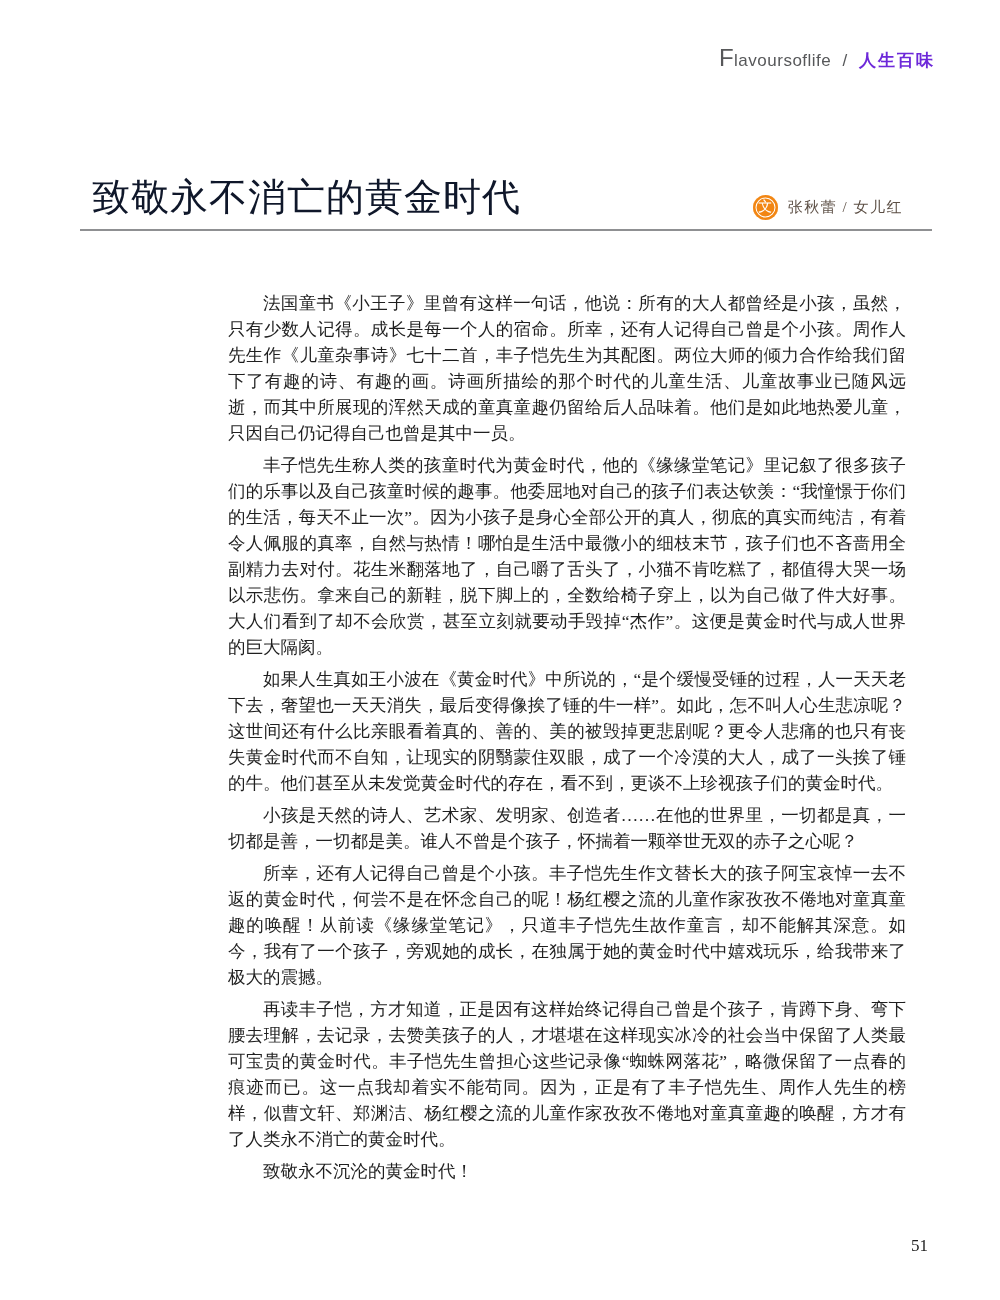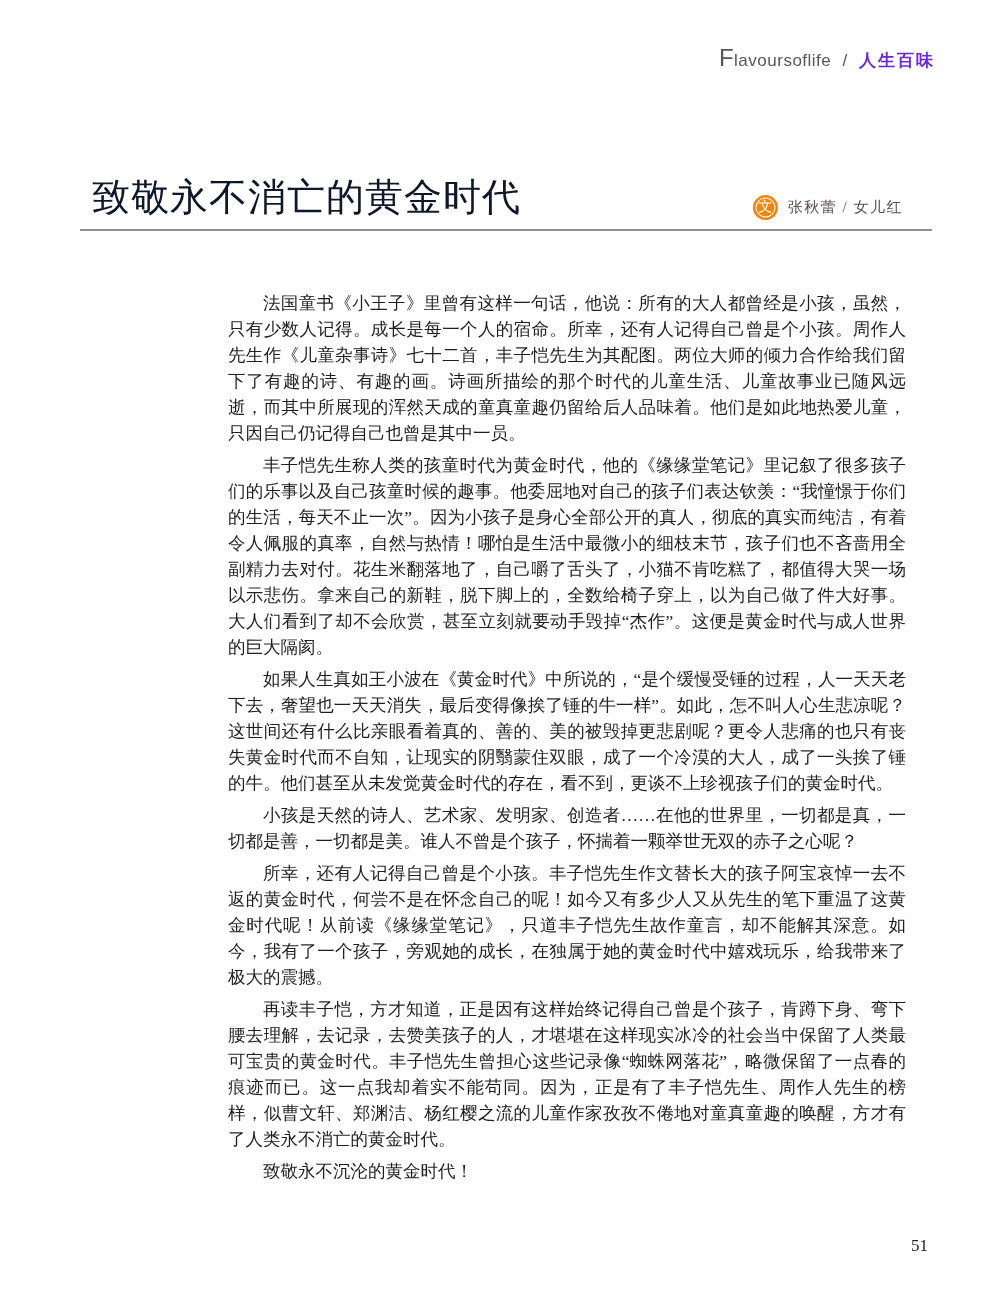--- a/index.html
+++ b/index.html
@@ -122,20 +122,20 @@
     <span class="author">张秋蕾 / 女儿红</span>
   </div>
 
   <div class="rule"></div>
 
   <div class="body">
     <p>法国童书《小王子》里曾有这样一句话，他说：所有的大人都曾经是小孩，虽然，只有少数人记得。成长是每一个人的宿命。所幸，还有人记得自己曾是个小孩。周作人先生作《儿童杂事诗》七十二首，丰子恺先生为其配图。两位大师的倾力合作给我们留下了有趣的诗、有趣的画。诗画所描绘的那个时代的儿童生活、儿童故事业已随风远逝，而其中所展现的浑然天成的童真童趣仍留给后人品味着。他们是如此地热爱儿童，只因自己仍记得自己也曾是其中一员。</p>
     <p>丰子恺先生称人类的孩童时代为黄金时代，他的《缘缘堂笔记》里记叙了很多孩子们的乐事以及自己孩童时候的趣事。他委屈地对自己的孩子们表达钦羡：“我憧憬于你们的生活，每天不止一次”。因为小孩子是身心全部公开的真人，彻底的真实而纯洁，有着令人佩服的真率，自然与热情！哪怕是生活中最微小的细枝末节，孩子们也不吝啬用全副精力去对付。花生米翻落地了，自己嚼了舌头了，小猫不肯吃糕了，都值得大哭一场以示悲伤。拿来自己的新鞋，脱下脚上的，全数给椅子穿上，以为自己做了件大好事。大人们看到了却不会欣赏，甚至立刻就要动手毁掉“杰作”。这便是黄金时代与成人世界的巨大隔阂。</p>
     <p>如果人生真如王小波在《黄金时代》中所说的，“是个缓慢受锤的过程，人一天天老下去，奢望也一天天消失，最后变得像挨了锤的牛一样”。如此，怎不叫人心生悲凉呢？这世间还有什么比亲眼看着真的、善的、美的被毁掉更悲剧呢？更令人悲痛的也只有丧失黄金时代而不自知，让现实的阴翳蒙住双眼，成了一个冷漠的大人，成了一头挨了锤的牛。他们甚至从未发觉黄金时代的存在，看不到，更谈不上珍视孩子们的黄金时代。</p>
     <p>小孩是天然的诗人、艺术家、发明家、创造者……在他的世界里，一切都是真，一切都是善，一切都是美。谁人不曾是个孩子，怀揣着一颗举世无双的赤子之心呢？</p>
-    <p>所幸，还有人记得自己曾是个小孩。丰子恺先生作文替长大的孩子阿宝哀悼一去不返的黄金时代，何尝不是在怀念自己的呢！如今又有多少人又从先生的笔下重温了这黄金时代呢！从前读《缘缘堂笔记》，只道丰子恺先生故作童言，却不能解其深意。如今，我有了一个孩子，旁观她的成长，在独属于她的黄金时代中嬉戏玩乐，给我带来了极大的震撼。</p>
+    <p>所幸，还有人记得自己曾是个小孩。丰子恺先生作文替长大的孩子阿宝哀悼一去不返的黄金时代，何尝不是在怀念自己的呢！杨红樱之流的儿童作家孜孜不倦地对童真童趣的唤醒！从前读《缘缘堂笔记》，只道丰子恺先生故作童言，却不能解其深意。如今，我有了一个孩子，旁观她的成长，在独属于她的黄金时代中嬉戏玩乐，给我带来了极大的震撼。</p>
     <p>再读丰子恺，方才知道，正是因有这样始终记得自己曾是个孩子，肯蹲下身、弯下腰去理解，去记录，去赞美孩子的人，才堪堪在这样现实冰冷的社会当中保留了人类最可宝贵的黄金时代。丰子恺先生曾担心这些记录像“蜘蛛网落花”，略微保留了一点春的痕迹而已。这一点我却着实不能苟同。因为，正是有了丰子恺先生、周作人先生的榜样，似曹文轩、郑渊洁、杨红樱之流的儿童作家孜孜不倦地对童真童趣的唤醒，方才有了人类永不消亡的黄金时代。</p>
     <p>致敬永不沉沦的黄金时代！</p>
   </div>
 
   <div class="page-number">51</div>
 
 </div>
 
 </body></html>

